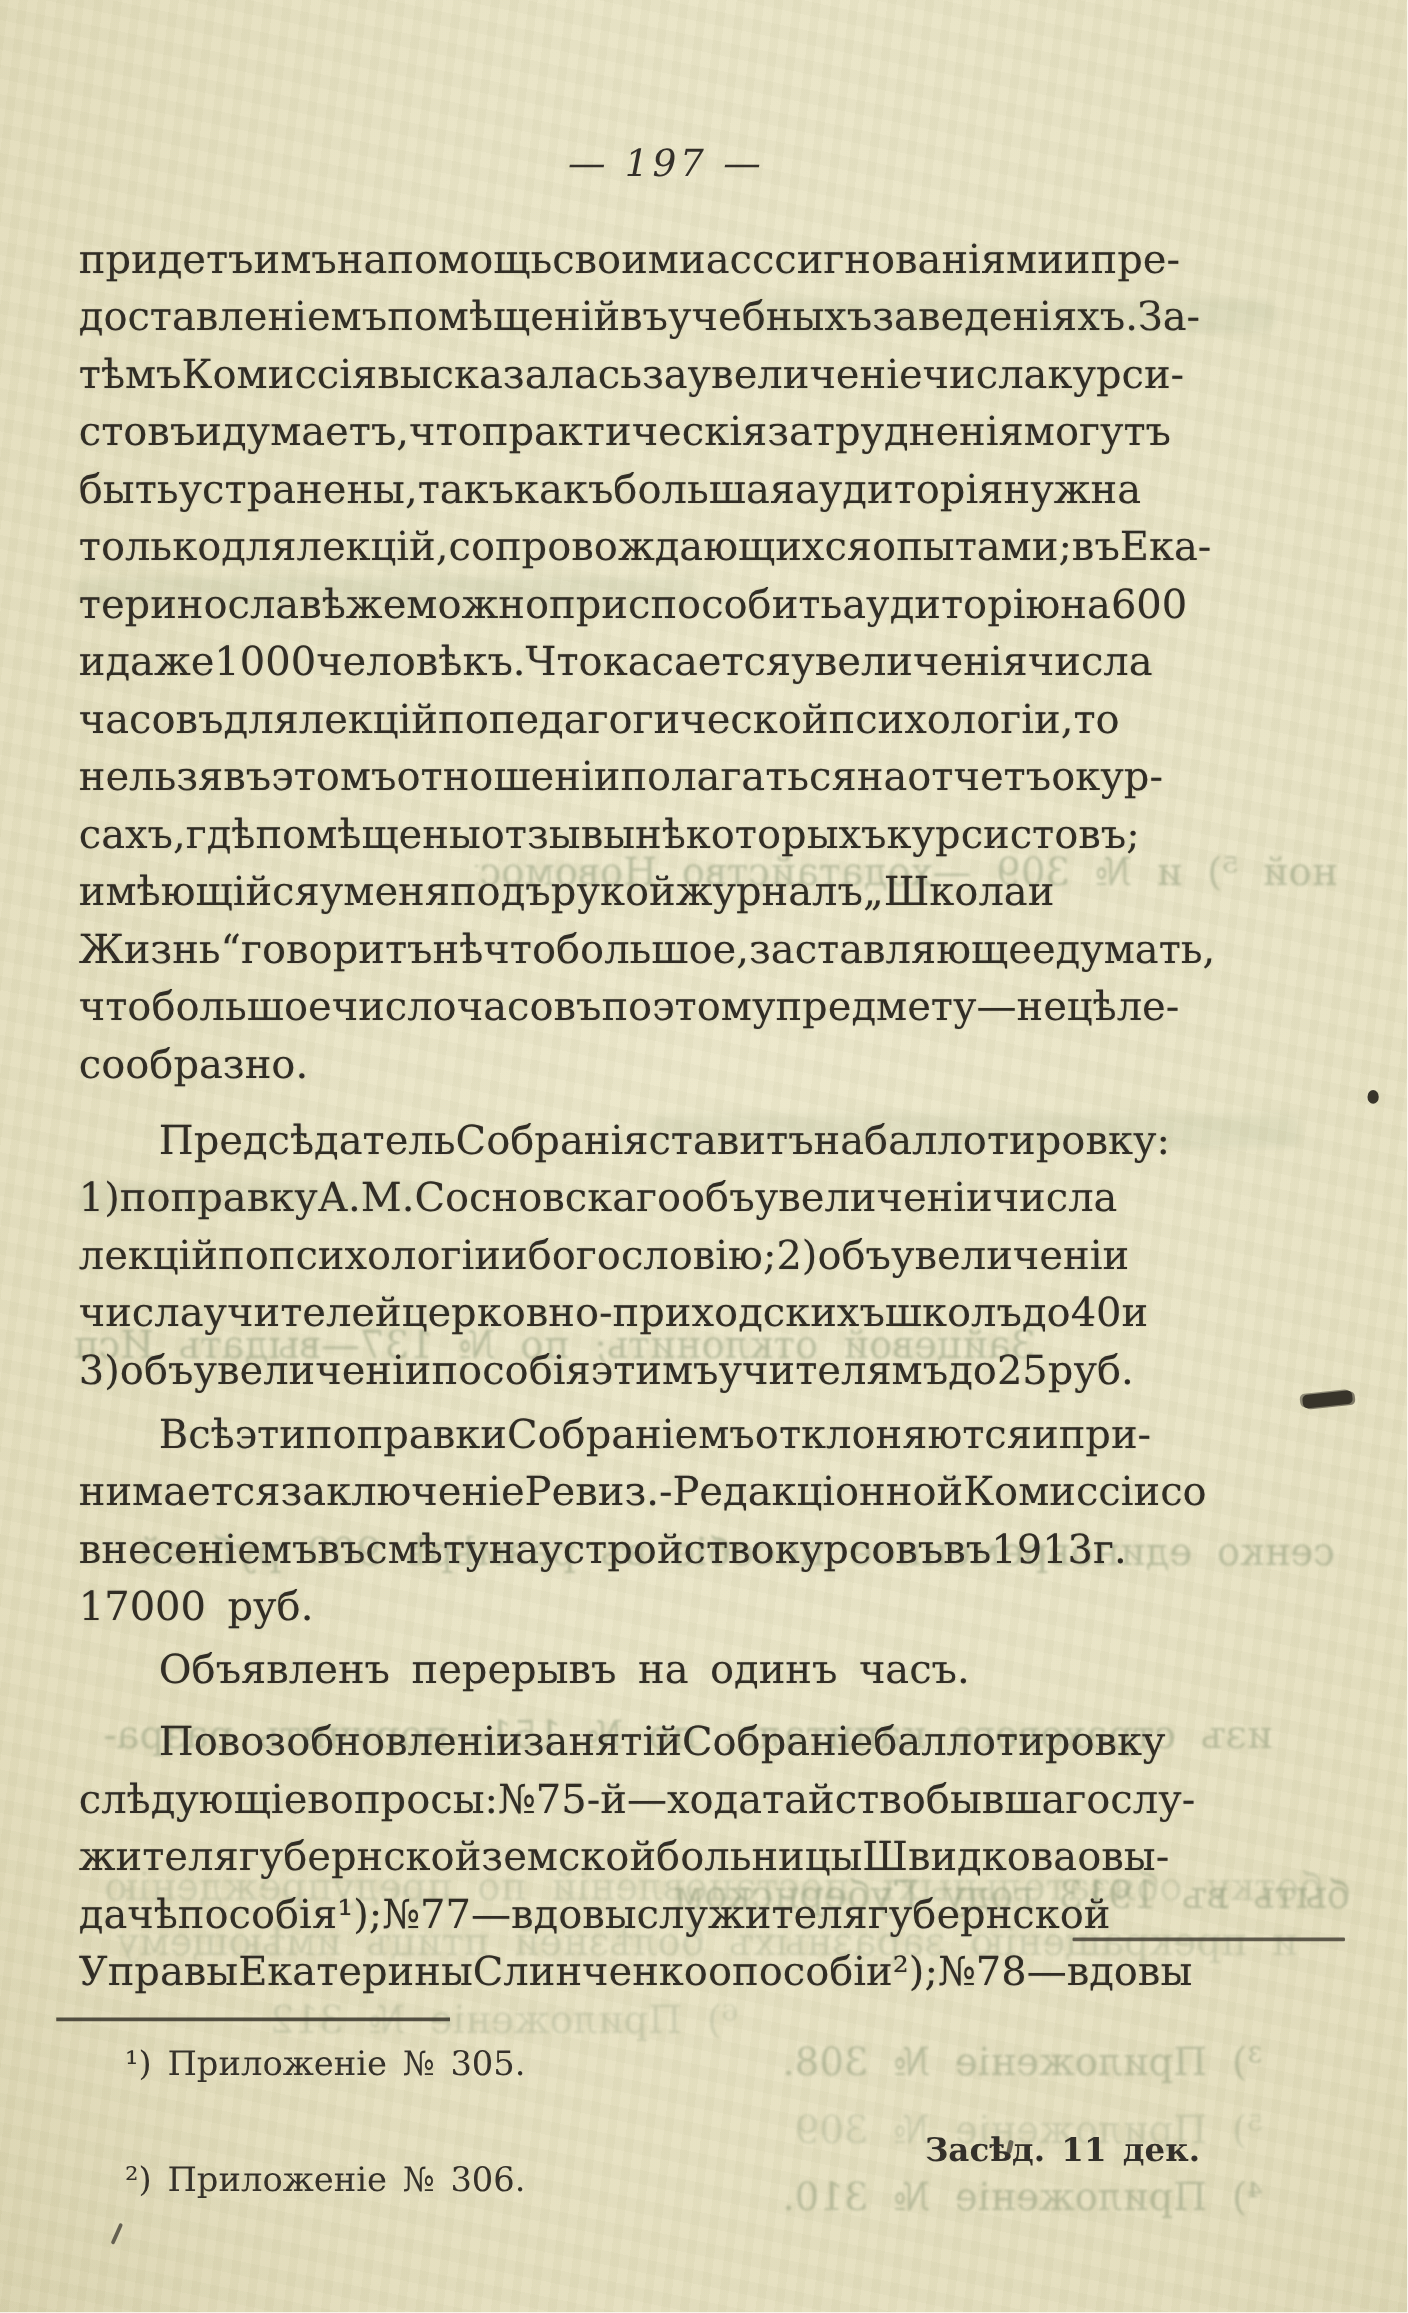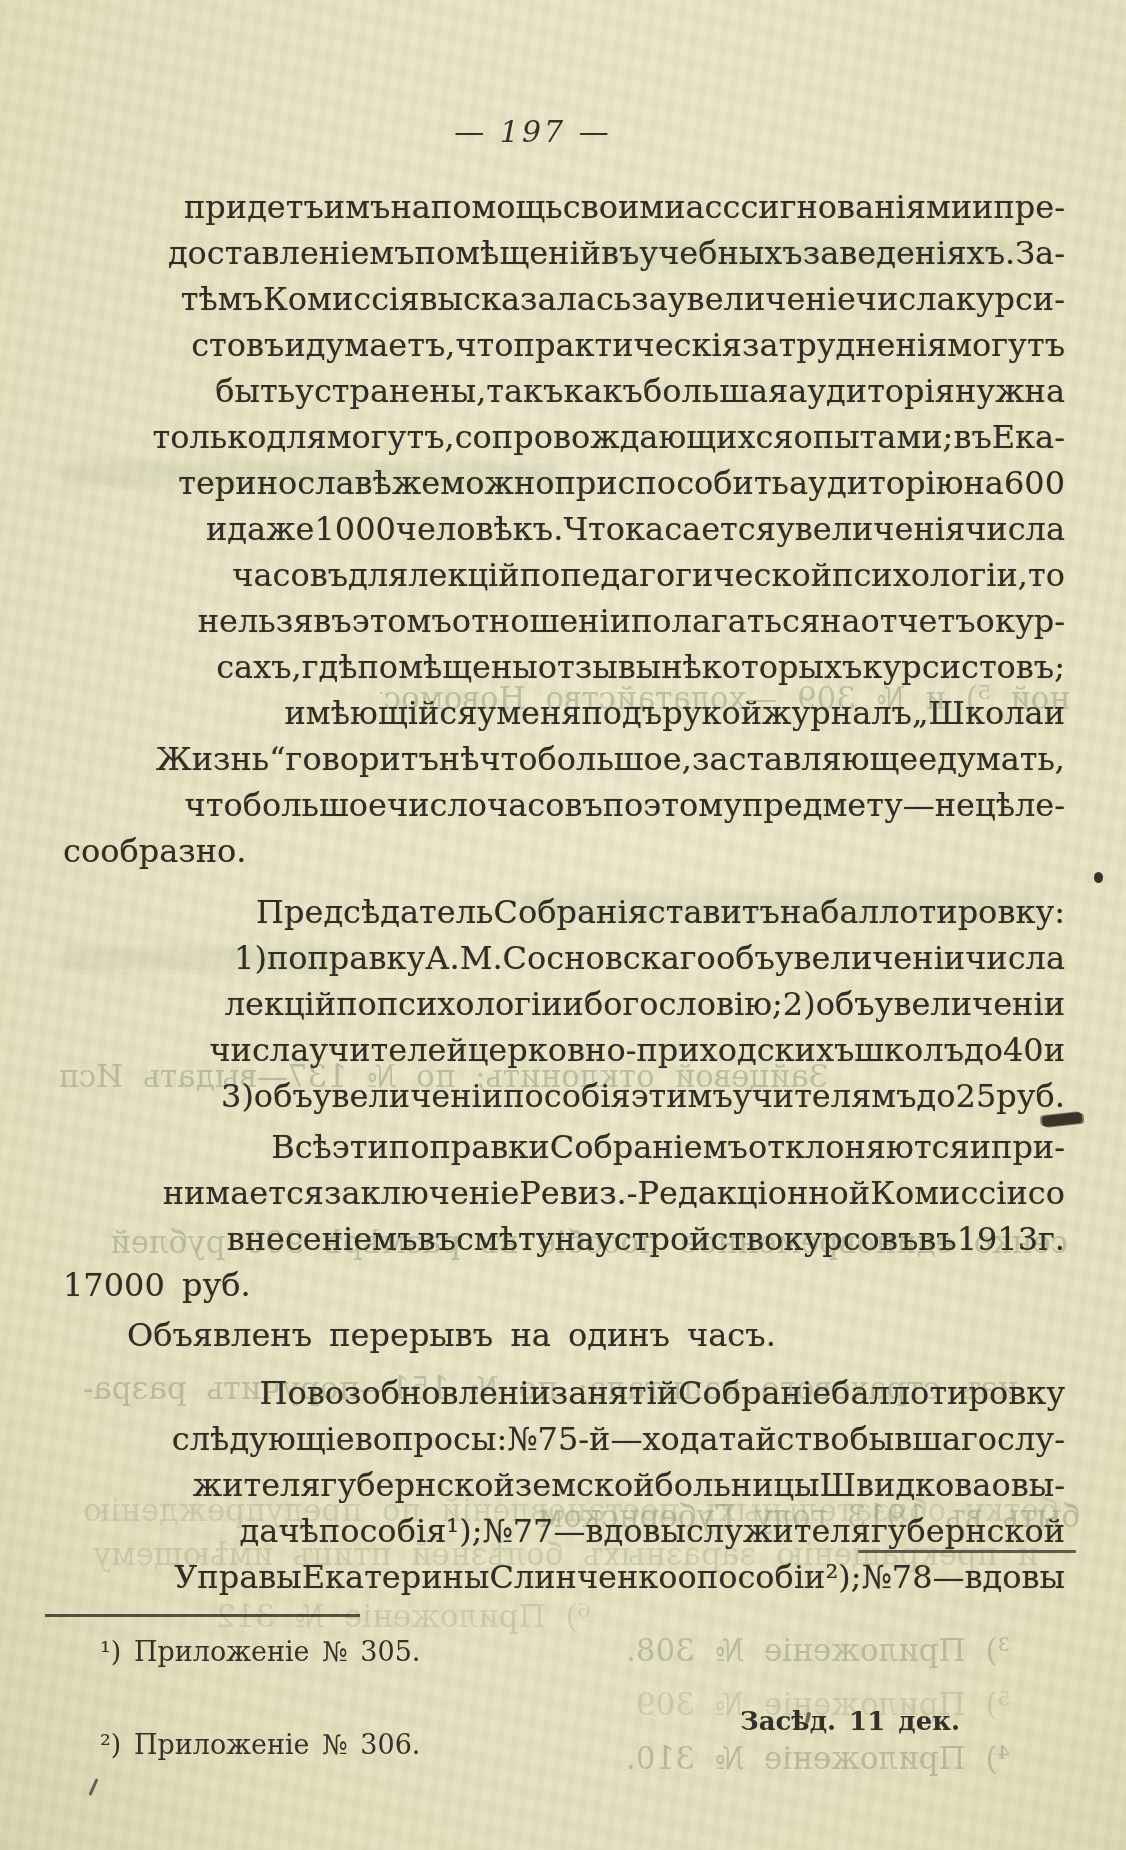--- a/index.html
+++ b/index.html
@@ -9,21 +9,21 @@
         background:radial-gradient(ellipse at 55% 38%, #ece7cb 0%, #e8e3c5 45%, #e3ddbc 78%, #d9d2ae 100%);}
   
   #page::after{content:"";position:absolute;inset:0;pointer-events:none;
         background:repeating-linear-gradient(97deg, rgba(160,160,120,0.05) 0 7px, rgba(255,255,240,0.04) 7px 15px),
                    repeating-linear-gradient(12deg, rgba(120,130,90,0.03) 0 11px, rgba(255,255,235,0.03) 11px 23px);}
   .header{position:absolute;top:114px;left:0;width:1066px;text-align:center;
         font-size:30px;letter-spacing:3px;color:#34302a;z-index:3;font-style:italic;}
   #body-text{position:absolute;left:63px;top:184px;width:1002px;z-index:3;
         font-size:32px;color:#312d25;text-shadow:0 0 1px rgba(49,45,37,0.35);}
   .line{height:46px;line-height:46px;white-space:nowrap;}
-  .line.just{display:flex;justify-content:flex-end;}
+  .line.just{display:flex;justify-content:flex-start;}
   .line.plain{word-spacing:7px;}
   .line.indent{margin-left:64px;}
   .line .i{}
   #ghost-layer{position:absolute;inset:0;z-index:1;}
   .ghost{position:absolute;height:40px;line-height:40px;font-size:31px;white-space:nowrap;
         overflow:hidden;color:rgba(124,139,106,0.42);transform:scaleX(-1);
         filter:blur(0.7px);word-spacing:10px;}
   .ghost.dim{color:rgba(128,142,112,0.26);}
   .smear{position:absolute;background:rgba(130,145,110,0.10);border-radius:10px;filter:blur(3px);}
   #marks-layer{position:absolute;inset:0;z-index:4;}
@@ -108,21 +108,21 @@
           <span>устранены,</span>
           <span>такъ</span>
           <span>какъ</span>
           <span>большая</span>
           <span>аудиторія</span>
           <span>нужна</span>
         </div>
         <div class="line just">
           <span>только</span>
           <span>для</span>
-          <span>могутъ,</span>
+          <span>лекцій,</span>
           <span>сопровождающихся</span>
           <span>опытами;</span>
           <span>въ</span>
           <span>Ека-</span>
         </div>
         <div class="line just">
           <span>теринославѣ</span>
           <span>же</span>
           <span>можно</span>
           <span>приспособить</span>

